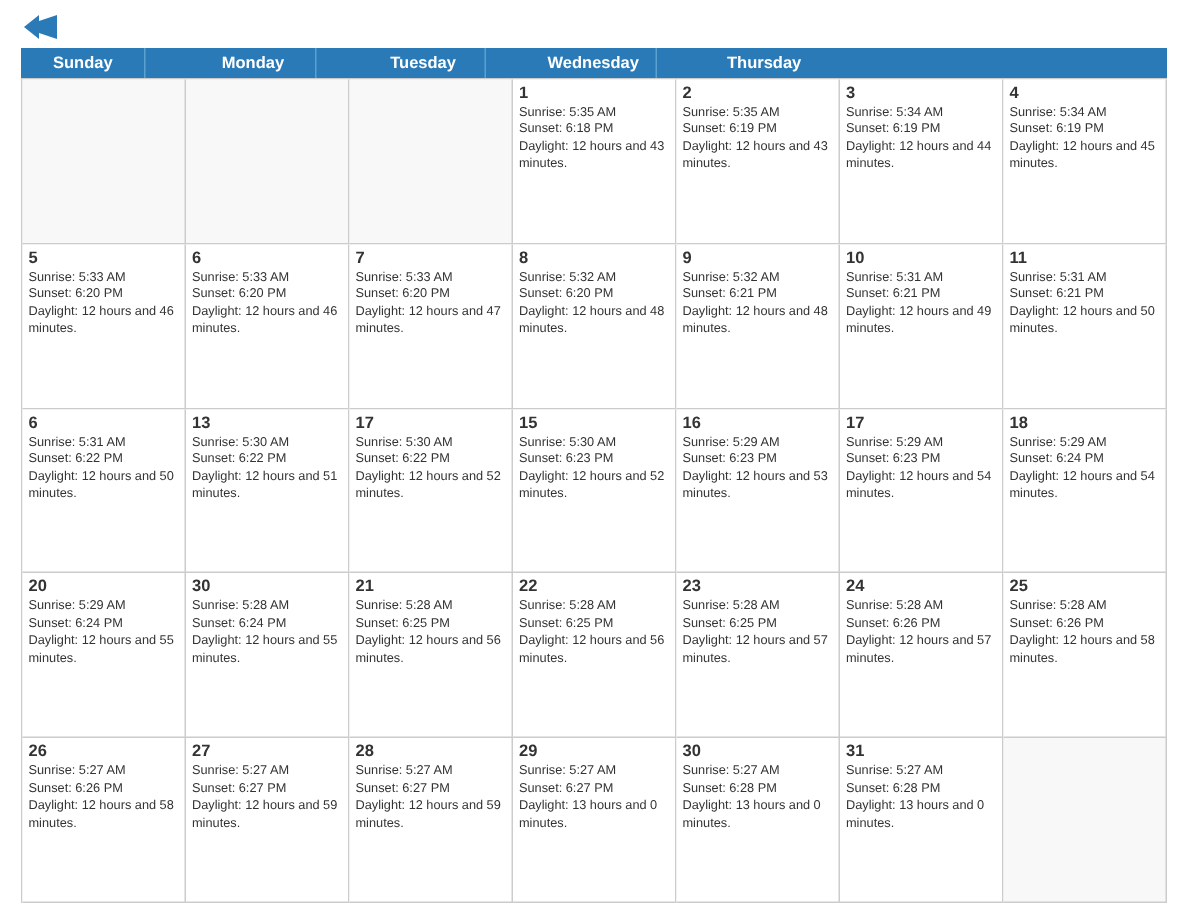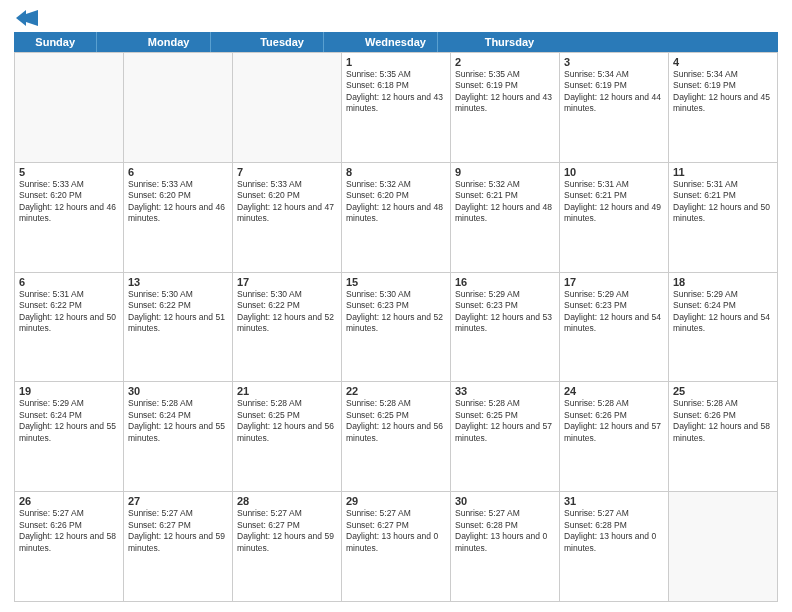--- a/index.html
+++ b/index.html
@@ -246,21 +246,21 @@
           </div>
           <div class="cal-cell">
             <span class="day-num">18</span>
             <div class="sun-info" style="white-space: pre-line;">Sunrise: 5:29 AM
 Sunset: 6:24 PM
 Daylight: 12 hours and 54 minutes.</div>
           </div>
         </div>
         <div class="cal-row">
           <div class="cal-cell">
-            <span class="day-num">19</span>
+            <span class="day-num">20</span>
             <div class="sun-info" style="white-space: pre-line;">Sunrise: 5:29 AM
 Sunset: 6:24 PM
 Daylight: 12 hours and 55 minutes.</div>
           </div>
           <div class="cal-cell">
             <span class="day-num">30</span>
             <div class="sun-info" style="white-space: pre-line;">Sunrise: 5:28 AM
 Sunset: 6:24 PM
 Daylight: 12 hours and 55 minutes.</div>
           </div>
@@ -270,21 +270,21 @@
 Sunset: 6:25 PM
 Daylight: 12 hours and 56 minutes.</div>
           </div>
           <div class="cal-cell">
             <span class="day-num">22</span>
             <div class="sun-info" style="white-space: pre-line;">Sunrise: 5:28 AM
 Sunset: 6:25 PM
 Daylight: 12 hours and 56 minutes.</div>
           </div>
           <div class="cal-cell">
-            <span class="day-num">33</span>
+            <span class="day-num">23</span>
             <div class="sun-info" style="white-space: pre-line;">Sunrise: 5:28 AM
 Sunset: 6:25 PM
 Daylight: 12 hours and 57 minutes.</div>
           </div>
           <div class="cal-cell">
             <span class="day-num">24</span>
             <div class="sun-info" style="white-space: pre-line;">Sunrise: 5:28 AM
 Sunset: 6:26 PM
 Daylight: 12 hours and 57 minutes.</div>
           </div>

